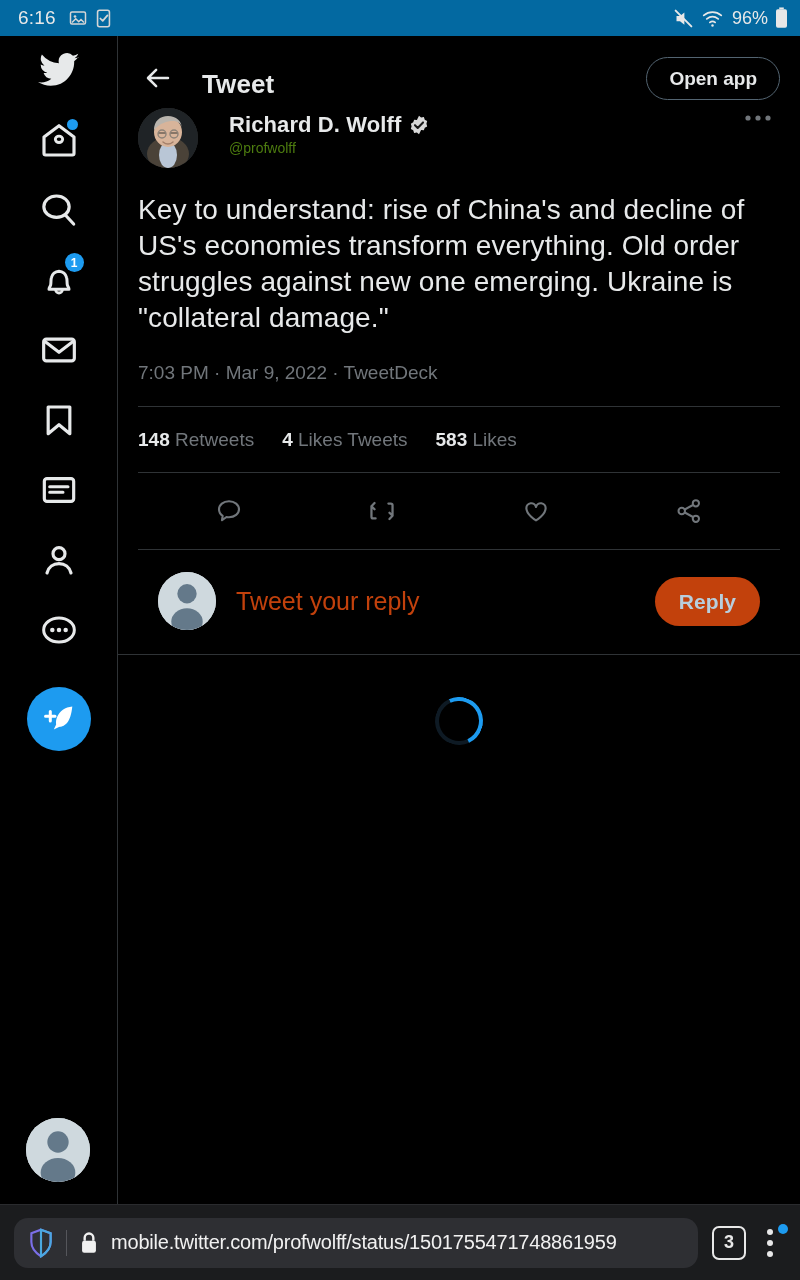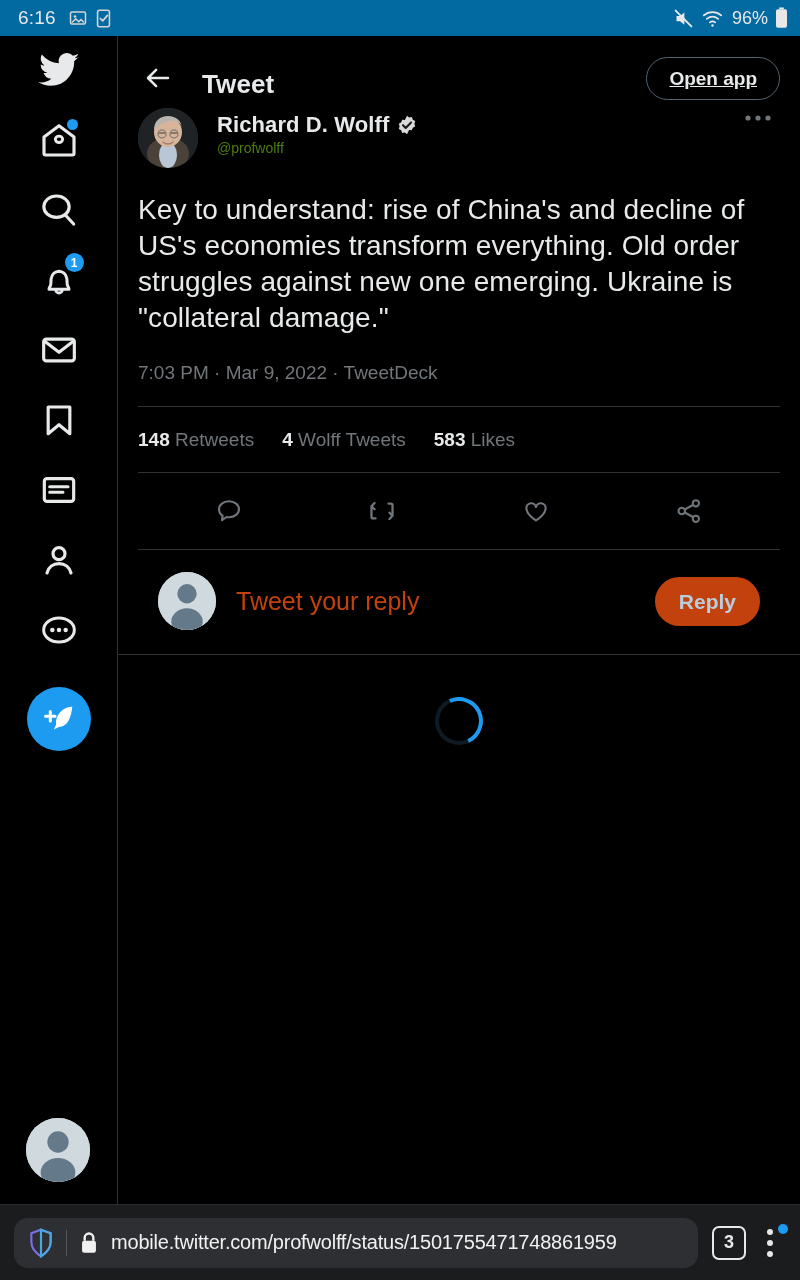--- a/index.html
+++ b/index.html
@@ -161,42 +161,41 @@
   .open-app-btn {
     border: 1px solid #536471;
     border-radius: 999px;
     color: #e7e9ea;
     font-size: 19px;
     font-weight: 700;
     padding: 11px 22px;
     background: transparent;
     font-family: "Liberation Sans", sans-serif;
     line-height: 1;
-    text-decoration: underline;
   }
 
   
   .tweet {
     padding: 0 20px 0 20px;
   }
   .tweet-head {
     display: flex;
     align-items: flex-start;
     padding-top: 8px;
   }
   .avatar-lg {
     width: 60px;
     height: 60px;
     border-radius: 50%;
     overflow: hidden;
     flex: none;
     background: #333;
   }
   .names {
-    margin-left: 19px;
+    margin-left: 31px;
     padding-top: 4px;
     flex: 1;
     min-width: 0;
   }
   .dispname-row {
     display: flex;
     align-items: center;
     gap: 7px;
   }
   .dispname {
@@ -567,21 +566,21 @@
       </div>
 
       <p class="tweet-text">Key to understand: rise of China's and decline of US's economies transform everything. Old order struggles against new one emerging. Ukraine is "collateral damage."</p>
 
       <div class="tweet-meta">7:03 PM · Mar 9, 2022 · TweetDeck</div>
 
       <div class="divider"></div>
 
       <div class="stats">
         <span><b>148</b> <span>Retweets</span></span>
-        <span><b>4</b> <span>Wolff Tweets</span></span>
+        <span><b>4</b> <span>Likes Tweets</span></span>
         <span><b>583</b> <span>Likes</span></span>
       </div>
 
       <div class="divider"></div>
 
       <div class="actions">
         <div class="action-btn">
           <svg width="30" height="30" viewBox="0 0 24 24">
             <path d="M12 4.2c4.6 0 8 2.8 8 6.4 0 3.5-3.4 6.4-8 6.4-.7 0-1.4-.1-2-.2l-3.6 2.6.5-3.5C5.2 14.7 4 12.9 4 10.6 4 7 7.4 4.2 12 4.2z" fill="none" stroke="#71767b" stroke-width="1.7" stroke-linejoin="round"></path>
           </svg>

